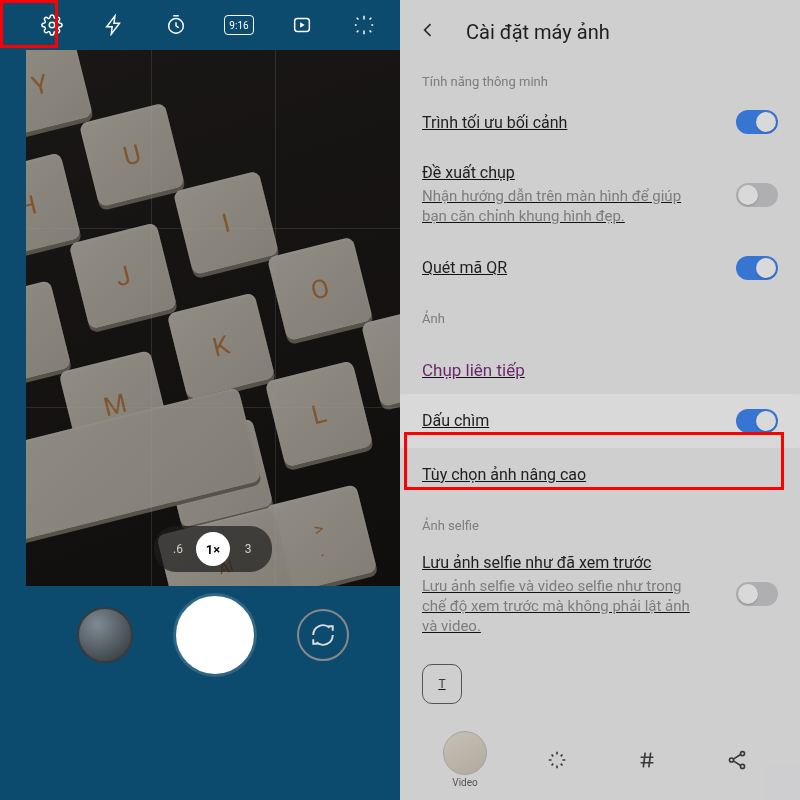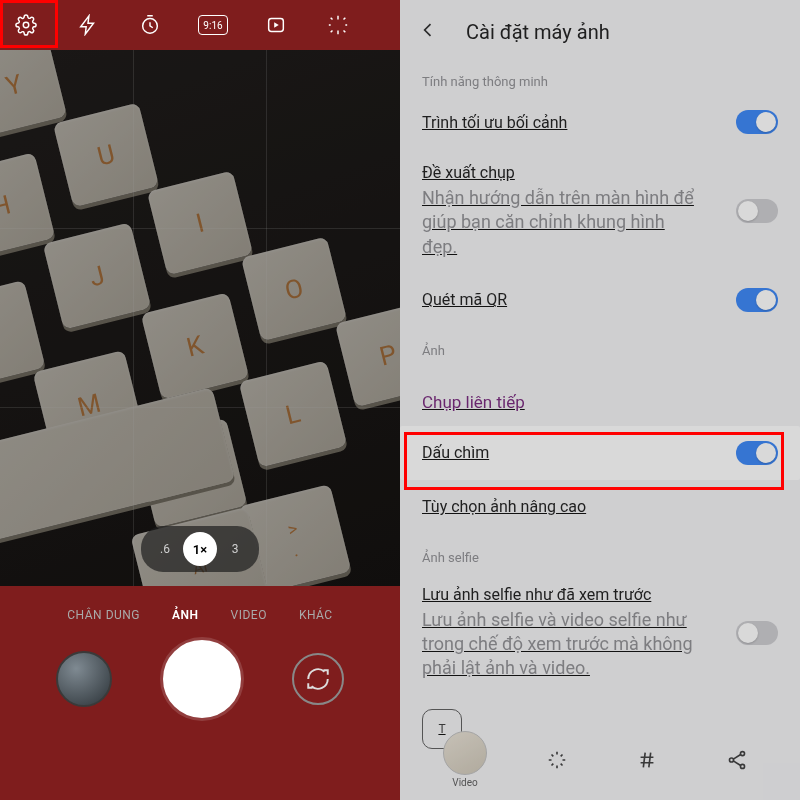--- a/index.html
+++ b/index.html
@@ -1,19 +1,19 @@
 <!DOCTYPE html>
 <html><head>
 <meta charset="utf-8">
 <style>
 * { margin: 0; padding: 0; box-sizing: border-box; font-family: -apple-system, Roboto, Arial, sans-serif; }
 body { width: 800px; height: 800px; display: flex; background: #000; overflow: hidden; }
 .panel { width: 400px; height: 800px; position: relative; }
 
-.camera { background: #7f1d1d; }
+.camera { background: #0c4a6e; padding-left: 26px; }
 .cam-topbar { height: 50px; display: flex; align-items: center; padding: 0 12px; gap: 34px; }
 .cam-topbar .ico { width: 28px; height: 28px; display: flex; align-items: center; justify-content: center; color: #fff; }
 .ico svg { width: 22px; height: 22px; stroke: #fff; fill: none; stroke-width: 1.6; }
 .highlight { border: 3px solid #f00; position: absolute; pointer-events: none; }
 .hl-gear { top: 0px; left: 0px; width: 58px; height: 48px; }
 .hl-row  { top: 432px; left: 404px; width: 380px; height: 58px; }
 .viewfinder { height: 536px; margin-top: 0; position: relative; background: linear-gradient(160deg,#2a2624 0%,#1b1816 100%); overflow: hidden; }
 .key { position: absolute; background: linear-gradient(150deg,#e8e2d6,#d3ccbe); border-radius: 8px; box-shadow: 0 4px 0 #8d8678, inset 0 1px 3px rgba(255,255,255,.4); display: flex; align-items: center; justify-content: center; color: #cf8a4a; font-size: 26px; transform: rotate(-14deg); }
 .key.sm{font-size:18px}
 .grid-line { position: absolute; background: rgba(255,255,255,.18); }
@@ -33,21 +33,21 @@
 
 .settings { background:#f2f2f4; position:relative; }
 .settings .dim2{position:absolute;inset:0;background:rgba(80,80,80,.22);pointer-events:none}
 .set-header { display:flex; align-items:center; gap:28px; padding:20px 18px 14px; }
 .set-header .back svg{width:20px;height:20px;stroke:#222;fill:none;stroke-width:2}
 .set-title { font-size:20px; color:#111; }
 .section-label { color:#8a8a8e; font-size:13px; padding:16px 22px 6px; }
 .row { display:flex; align-items:center; padding:14px 22px; position:relative; min-height:54px;text-decoration:underline; }
 .row .txt { flex:1; }
 .row .t1 { font-size:16px; color:#111; }
-.row .t2 { font-size:18px; color:#8a8a8e; margin-top:4px; line-height:1.35; max-width:280px;}
+.row .t2 { font-size:15px; color:#8a8a8e; margin-top:4px; line-height:1.35; max-width:280px;}
 .row .t3 { font-size:17px; color:#701a75; margin-top:14px;}
 .toggle { width:42px; height:24px; border-radius:14px; background:#c9c9cd; position:relative; flex-shrink:0;}
 .toggle::after{content:"";position:absolute;top:2px;left:2px;width:20px;height:20px;border-radius:50%;background:#fff;box-shadow:0 1px 2px rgba(0,0,0,.2)}
 .toggle.on{background:#2f7ff6}
 .toggle.on::after{left:auto;right:2px}
 .hl-white{ background:#fff; border-radius:2px;}
 .bottom-tools{position:absolute;bottom:12px;left:0;right:0;display:flex;align-items:center;justify-content:space-around;padding:0 18px}
 .bottom-tools .mini{width:44px;height:44px;border-radius:50%;background:linear-gradient(150deg,#e7e0d3,#cbc3b3);border:1px solid #bbb}
 .ti{width:40px;height:40px;display:flex;align-items:center;justify-content:center}
 .ti svg{width:22px;height:22px;stroke:#333;fill:none;stroke-width:1.8}
@@ -113,26 +113,20 @@
     <div class="grid-line grid-h" style="top:33.3%"></div>
     <div class="grid-line grid-h" style="top:66.6%"></div>
     <div class="dim"></div>
     <div class="zoombar">
       <span>.6</span>
       <span class="sel">1×</span>
       <span>3</span>
     </div>
   </div>
 
-  <div class="modes">
-    <span>CHÂN DUNG</span>
-    <span class="active">ẢNH</span>
-    <span>VIDEO</span>
-    <span>KHÁC</span>
-  </div>
 
   <div class="controls">
     <div class="thumb"></div>
     <div class="shutter"></div>
     <div class="switch-cam">
       <svg viewBox="0 0 24 24">
           <path d="M3 12a9 9 0 0 1 15-6.7M21 12a9 9 0 0 1-15 6.7M17 4h4v4M7 20H3v-4"></path>
         </svg>
     </div>
   </div>

